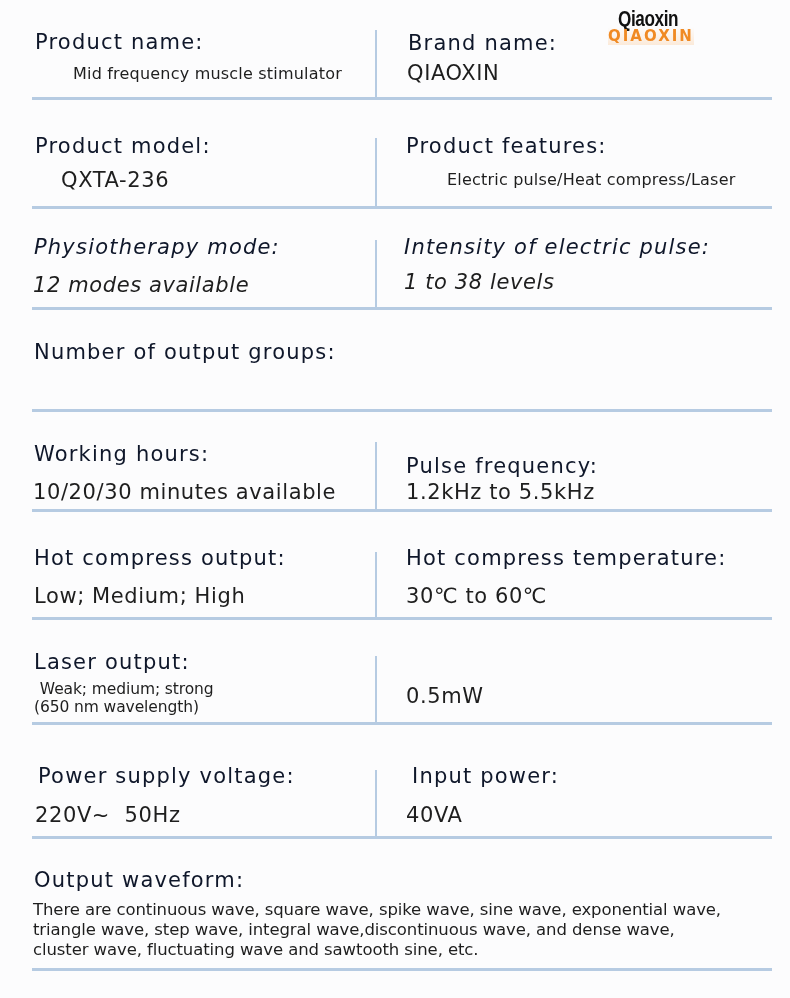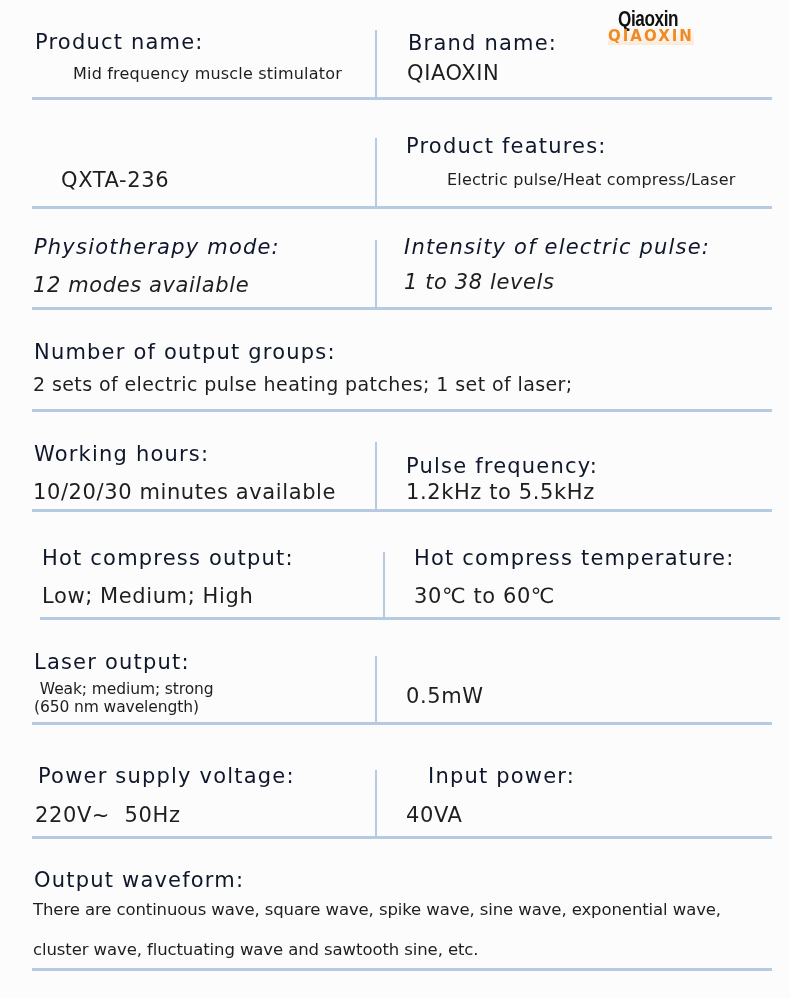--- a/index.html
+++ b/index.html
@@ -51,52 +51,52 @@
   <div class="label" style="left:376px;top:31px;">Brand name:</div>
   <div class="value" style="left:375px;top:61px;">QIAOXIN</div>
   <div class="logo">
     <span class="top">Qiaoxin</span>
     <span class="bottom">QIAOXIN</span>
   </div>
   <div class="hr" style="top:97px;"></div>
 </div>
 
 <div class="row" style="top:102px;height:108px;">
+  <div class="label" style="left:3px;top:32px;">Product model:</div>
   <div class="value" style="left:8px;top:66px;margin-left:21px;">QXTA-236</div>
   <div class="vline" style="top:36px;height:68px;"></div>
   <div class="label" style="left:374px;top:32px;">Product features:</div>
   <div class="value small" style="left:374px;top:68px;">Electric pulse/Heat compress/Laser</div>
   <div class="hr" style="top:104px;"></div>
 </div>
 
 <div class="row" style="top:210px;height:102px;font-style:italic;">
   <div class="label" style="left:2px;top:25px;">Physiotherapy mode:</div>
   <div class="value" style="left:1px;top:63px;">12 modes available</div>
   <div class="vline" style="top:30px;height:68px;"></div>
   <div class="label" style="left:372px;top:25px;">Intensity of electric pulse:</div>
   <div class="value" style="left:372px;top:60px;">1 to 38 levels</div>
   <div class="hr" style="top:97px;"></div>
 </div>
 
 <div class="row" style="top:312px;height:102px;">
   <div class="label" style="left:2px;top:28px;">Number of output groups:</div>
-  <div class="value" style="left:1px;top:61px;font-size:19px;letter-spacing:0.4px;">2 sets of electric pulse heating patches; 1 set of laser;</div>
   <div class="hr" style="top:97px;"></div>
 </div>
 
 <div class="row" style="top:414px;height:100px;">
   <div class="label" style="left:2px;top:28px;">Working hours:</div>
   <div class="value" style="left:1px;top:66px;">10/20/30 minutes available</div>
   <div class="vline" style="top:28px;height:70px;"></div>
   <div class="label" style="left:374px;top:40px;">Pulse frequency:</div>
   <div class="value" style="left:374px;top:66px;">1.2kHz to 5.5kHz</div>
   <div class="hr" style="top:95px;"></div>
 </div>
 
-<div class="row" style="top:514px;height:106px;margin-left:8px;">
+<div class="row" style="top:514px;height:106px;">
   <div class="label" style="left:2px;top:32px;">Hot compress output:</div>
   <div class="value" style="left:2px;top:70px;">Low; Medium; High</div>
   <div class="vline" style="top:38px;height:66px;"></div>
   <div class="label" style="left:374px;top:32px;">Hot compress temperature:</div>
   <div class="value" style="left:374px;top:70px;">30℃ to 60℃</div>
   <div class="hr" style="top:103px;"></div>
 </div>
 
 <div class="row" style="top:620px;height:106px;">
   <div class="label" style="left:2px;top:30px;">Laser output:</div>
@@ -104,23 +104,24 @@
   <div class="value smaller" style="left:2px;top:78px;">(650 nm wavelength)</div>
   <div class="vline" style="top:36px;height:68px;"></div>
   <div class="value" style="left:374px;top:64px;">0.5mW</div>
   <div class="hr" style="top:102px;"></div>
 </div>
 
 <div class="row" style="top:726px;height:116px;">
   <div class="label" style="left:6px;top:38px;">Power supply voltage:</div>
   <div class="value" style="left:3px;top:77px;white-space:pre;">220V~  50Hz</div>
   <div class="vline" style="top:44px;height:68px;"></div>
-  <div class="label" style="left:396px;top:38px;">Input power:</div>
+  <div class="label" style="left:380px;top:38px;">Input power:</div>
   <div class="value" style="left:374px;top:77px;">40VA</div>
   <div class="hr" style="top:110px;"></div>
 </div>
 
 <div class="row" style="top:842px;height:130px;">
   <div class="label" style="left:2px;top:26px;">Output waveform:</div>
   <div class="value para" style="left:1px;top:58px;">There are continuous wave, square wave, spike wave, sine wave, exponential wave,</div>
+  <div class="value para" style="left:1px;top:78px;">triangle wave, step wave, integral wave,discontinuous wave, and dense wave,</div>
   <div class="value para" style="left:1px;top:98px;">cluster wave, fluctuating wave and sawtooth sine, etc.</div>
   <div class="hr" style="top:126px;"></div>
 </div>
 
 </body></html>

